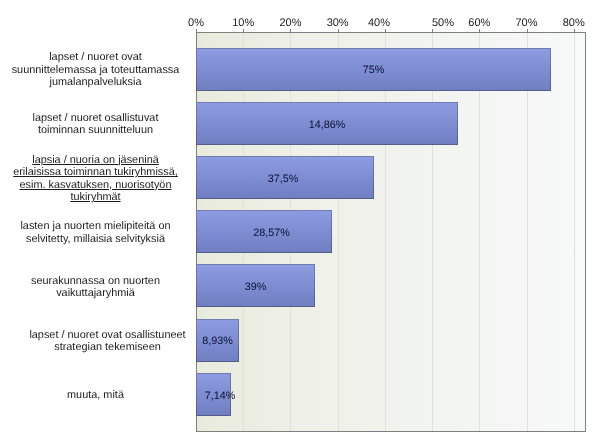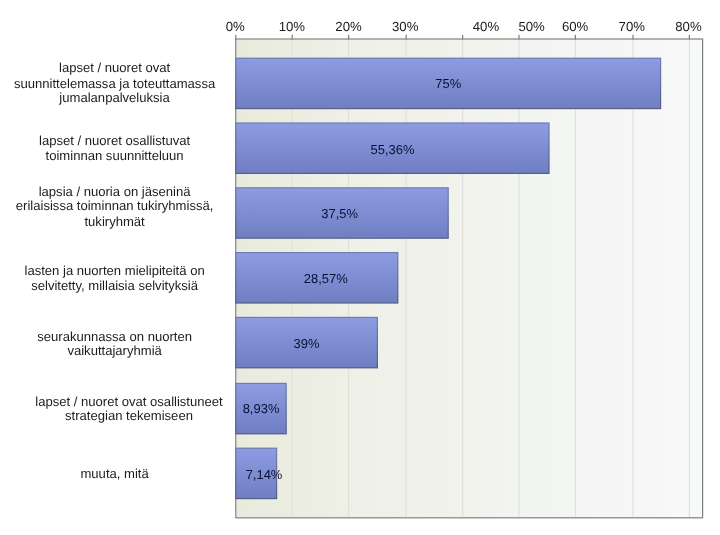--- a/index.html
+++ b/index.html
@@ -52,39 +52,39 @@
   <div id="axis-layer">
       <div class="x-tick-mark" style="left: 196px;"></div>
       <div class="x-tick-label" style="left: 166px;">0%</div>
       <div class="x-tick-mark" style="left: 243.215px;"></div>
       <div class="x-tick-label" style="left: 213.215px;">10%</div>
       <div class="x-tick-mark" style="left: 290.431px;"></div>
       <div class="x-tick-label" style="left: 260.431px;">20%</div>
       <div class="x-tick-mark" style="left: 337.646px;"></div>
       <div class="x-tick-label" style="left: 307.646px;">30%</div>
       <div class="x-tick-mark" style="left: 384.862px;"></div>
-      <div class="x-tick-label" style="left: 375px; text-align: center;">40%</div>
+      <div class="x-tick-label" style="left: 349px; text-align: center;">40%</div>
       <div class="x-tick-mark" style="left: 432.077px;"></div>
       <div class="x-tick-label" style="left: 413px;">50%</div>
       <div class="x-tick-mark" style="left: 479.293px;"></div>
       <div class="x-tick-label" style="left: 449.293px;">60%</div>
       <div class="x-tick-mark" style="left: 526.508px;"></div>
       <div class="x-tick-label" style="left: 496.508px;">70%</div>
       <div class="x-tick-mark" style="left: 573.724px;"></div>
       <div class="x-tick-label" style="left: 543.724px;">80%</div>
     </div>
   <div id="bar-layer">
       <div class="bar" style="left: 196px; top: 47.5px; width: 355.016px; height: 43px;">
         <div class="bar-fill"></div>
       </div>
       <div class="bar-value" style="left: 196px; width: 355.016px; top: 65.4px;">75%</div>
       <div class="bar" style="left: 196px; top: 101.7px; width: 262.285px; height: 43px;">
         <div class="bar-fill"></div>
       </div>
-      <div class="bar-value" style="left: 196px; width: 262.285px; top: 119.6px;">55,36%</div>
+      <div class="bar-value" style="left: 196px; width: 262.285px; top: 119.6px;">14,86%</div>
       <div class="bar" style="left: 196px; top: 155.9px; width: 177.958px; height: 43px;">
         <div class="bar-fill"></div>
       </div>
       <div class="bar-value" style="left: 196px; width: 174px; top: 173.8px;">37,5%</div>
       <div class="bar" style="left: 196px; top: 210.1px; width: 135.795px; height: 43px;">
         <div class="bar-fill"></div>
       </div>
       <div class="bar-value" style="left: 196px; width: 151px; top: 228px;">28,57%</div>
       <div class="bar" style="left: 196px; top: 264.3px; width: 118.939px; height: 43px;">
         <div class="bar-fill"></div>
@@ -106,24 +106,25 @@
           <div>suunnittelemassa ja toteuttamassa</div>
           <div>jumalanpalveluksia</div>
         </span>
       </div>
       <div class="category-label" style="left: 0px; width: 191px; top: 111.9px;">
         <span class="cat-inner">
           <div>lapset / nuoret osallistuvat</div>
           <div>toiminnan suunnitteluun</div>
         </span>
       </div>
-      <div class="category-label" style="left: 0px; width: 191px; top: 153.6px;">
+      <div class="category-label" style="left: 0px; width: 191px; top: 153.6px; text-decoration: underline;">
         <span class="cat-inner">
           <div>lapsia / nuoria on jäseninä</div>
           <div>erilaisissa toiminnan tukiryhmissä,</div>
+          <div>esim. kasvatuksen, nuorisotyön</div>
           <div>tukiryhmät</div>
         </span>
       </div>
       <div class="category-label" style="left: 0px; width: 191px; top: 220.3px;">
         <span class="cat-inner">
           <div>lasten ja nuorten mielipiteitä on</div>
           <div>selvitetty, millaisia selvityksiä</div>
         </span>
       </div>
       <div class="category-label" style="left: 0px; width: 191px; top: 274.5px;">

